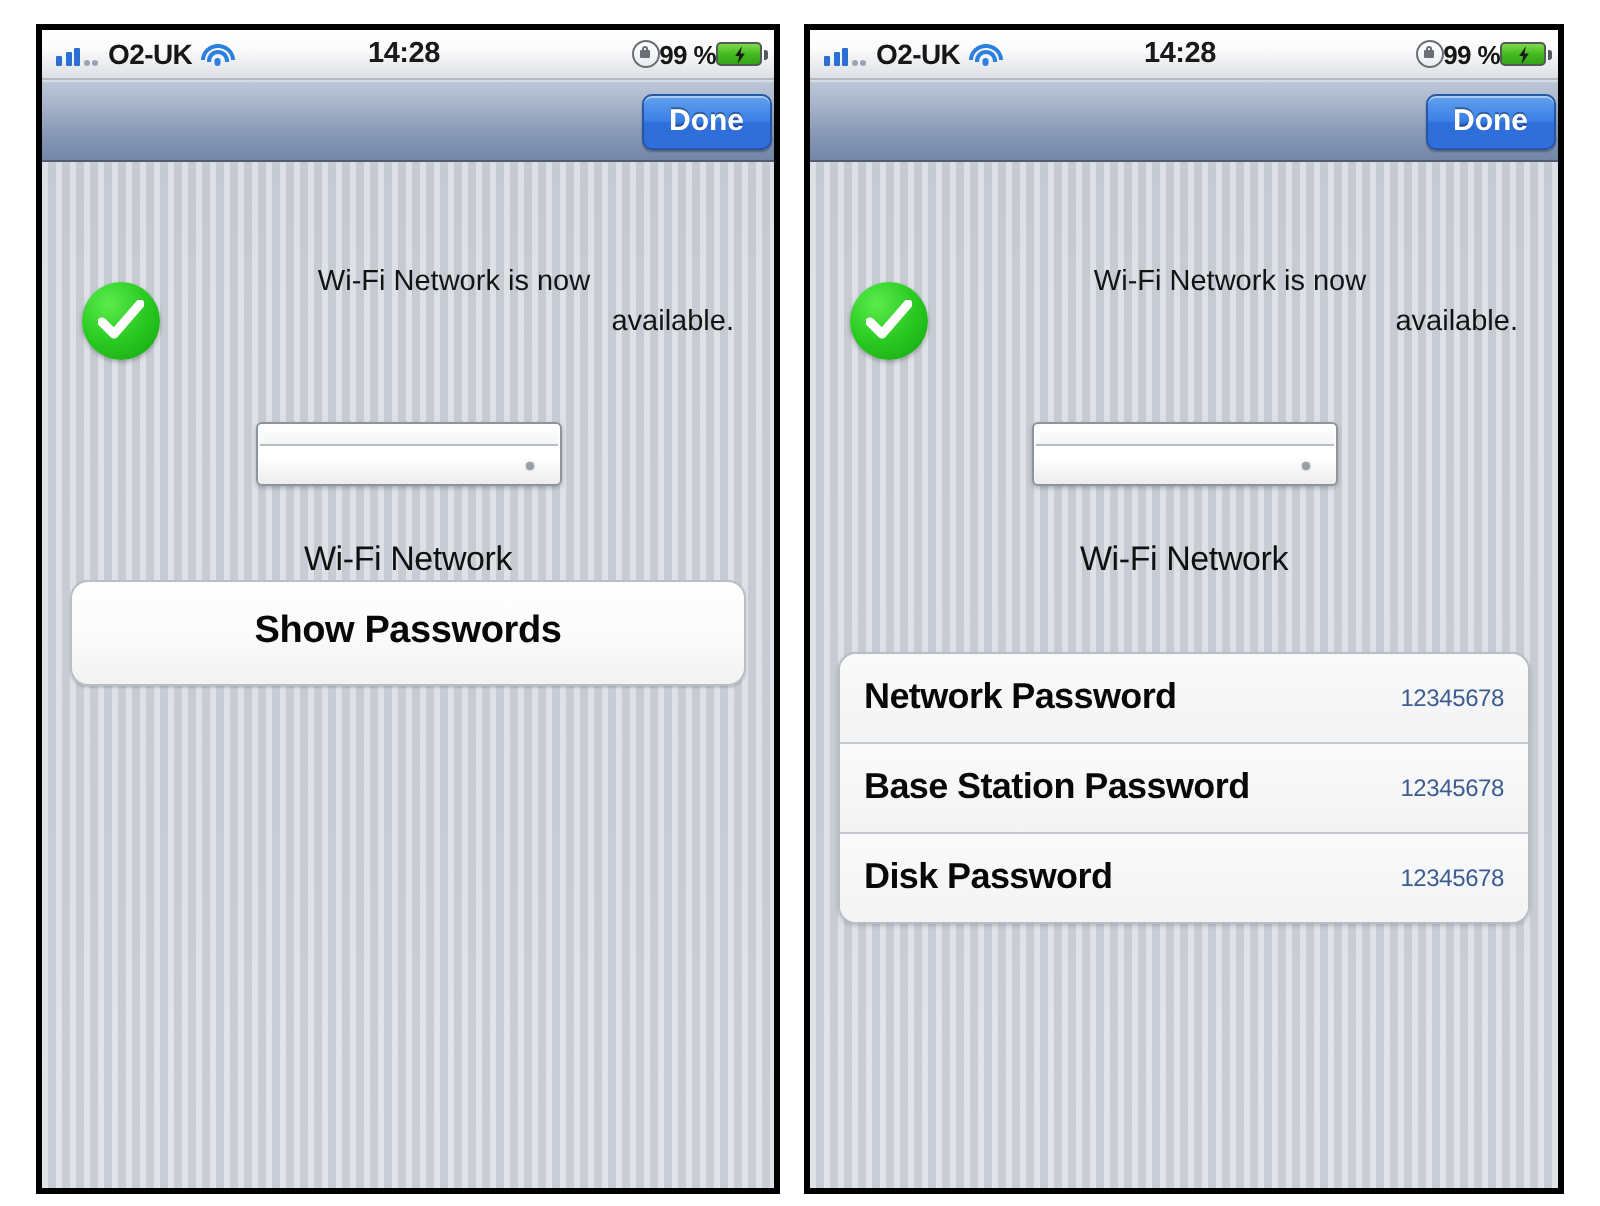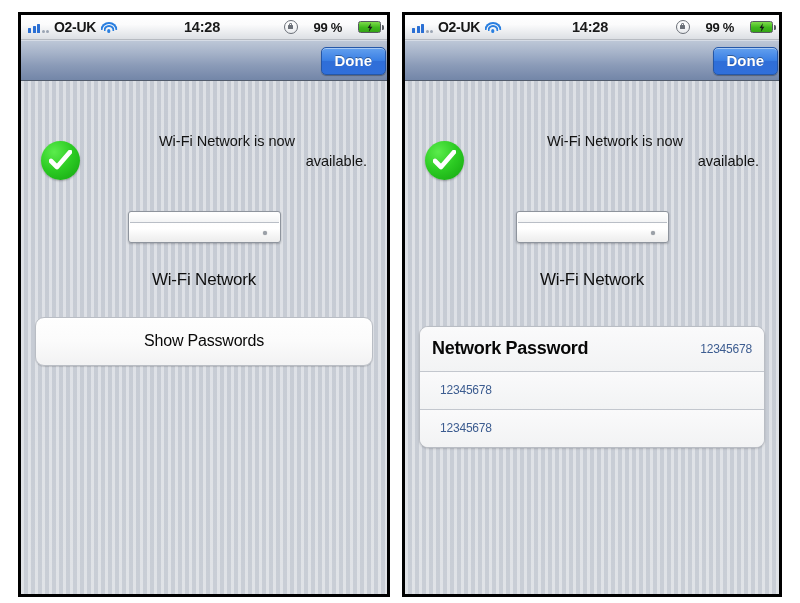--- a/index.html
+++ b/index.html
@@ -39,21 +39,21 @@
     padding:0 6px 0 7px;
     box-sizing:border-box;
     position:relative;
   }
   .sb-left{display:flex;align-items:center;gap:5px;}
   .sb-center{
     position:absolute;left:0;right:4px;text-align:center;
     font-size:14.5px;font-weight:bold;color:#1a1a1a;letter-spacing:-0.2px;
     pointer-events:none;
   }
-  .sb-right{margin-left:auto;display:flex;align-items:center;gap:16px;z-index:2;}
+  .sb-right{margin-left:auto;display:flex;align-items:center;gap:0;z-index:2;}
 
   .signal{display:flex;align-items:flex-end;gap:1.5px;height:11px;}
   .signal i{display:block;width:3px;background:#2a6fd4;border-radius:0.5px;}
   .signal i.b1{height:5px;}
   .signal i.b2{height:7px;}
   .signal i.b3{height:9px;}
   .signal i.d{height:3px;background:#9aa4b3;border-radius:50%;width:3px;}
 
   .carrier{font-size:14px;font-weight:bold;color:#161616;letter-spacing:-0.3px;}
 
@@ -174,28 +174,27 @@
 
   .net-name{
     text-align:center;
     font-size:17px;color:#101010;
     margin-top:27px;
     letter-spacing:-0.2px;
   }
 
   
   .show-btn{
-    margin-top:27px;
     width:100%;
     background:linear-gradient(to bottom,#fefefe 0%,#fbfbfb 50%,#f2f2f3 100%);
     border:1px solid #b9bdc4;
     border-radius:9px;
     box-shadow:0 1px 1px rgba(0,0,0,0.14), inset 0 1px 0 #ffffff;
     text-align:center;
-    font-size:16px;font-weight:normal;color:#080808;
+    font-size:19px;font-weight:bold;color:#080808;
     padding:14px 0 15px 0;
     cursor:pointer;
     box-sizing:border-box;
     letter-spacing:-0.2px;
   }
 
   
   .pw-table{
     margin-top:36px;
     width:100%;
@@ -342,23 +341,25 @@
         </div>
 
         <div class="net-name">Wi-Fi Network</div>
 
         <div class="pw-table">
           <div class="pw-row">
             <span class="pw-label">Network Password</span>
             <span class="pw-value">12345678</span>
           </div>
           <div class="pw-row">
+            <span class="pw-label">Base Station Password</span>
             <span class="pw-value">12345678</span>
           </div>
           <div class="pw-row">
+            <span class="pw-label">Disk Password</span>
             <span class="pw-value">12345678</span>
           </div>
         </div>
 
       </div>
     </div>
   </div>
 
 </div>
 

